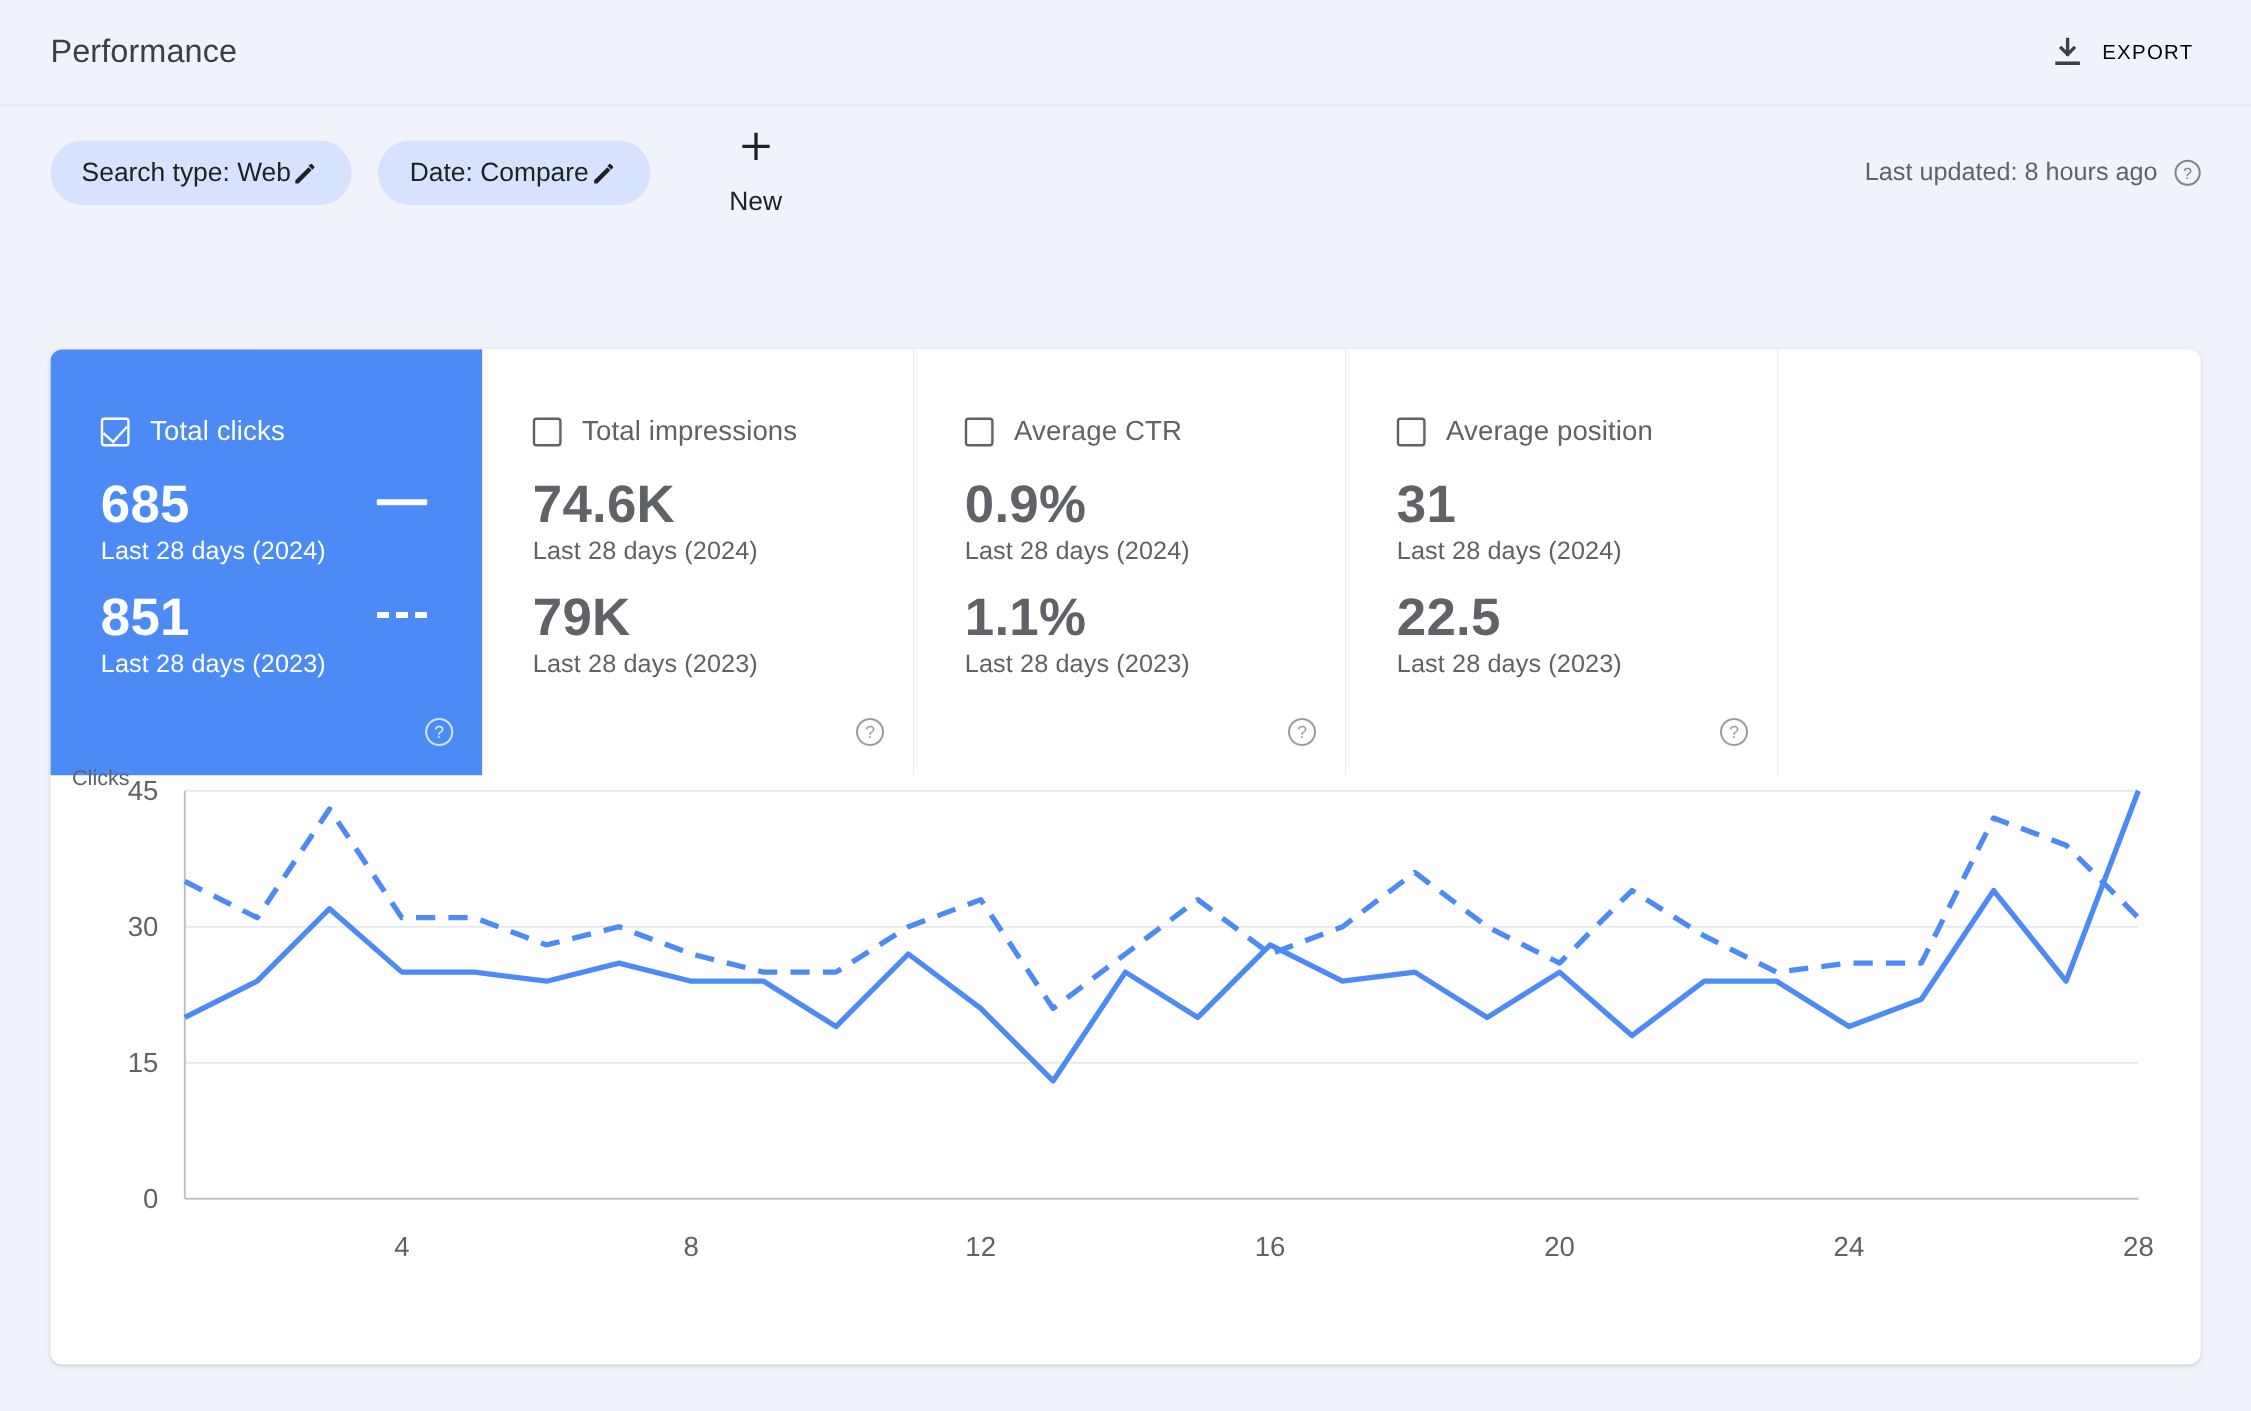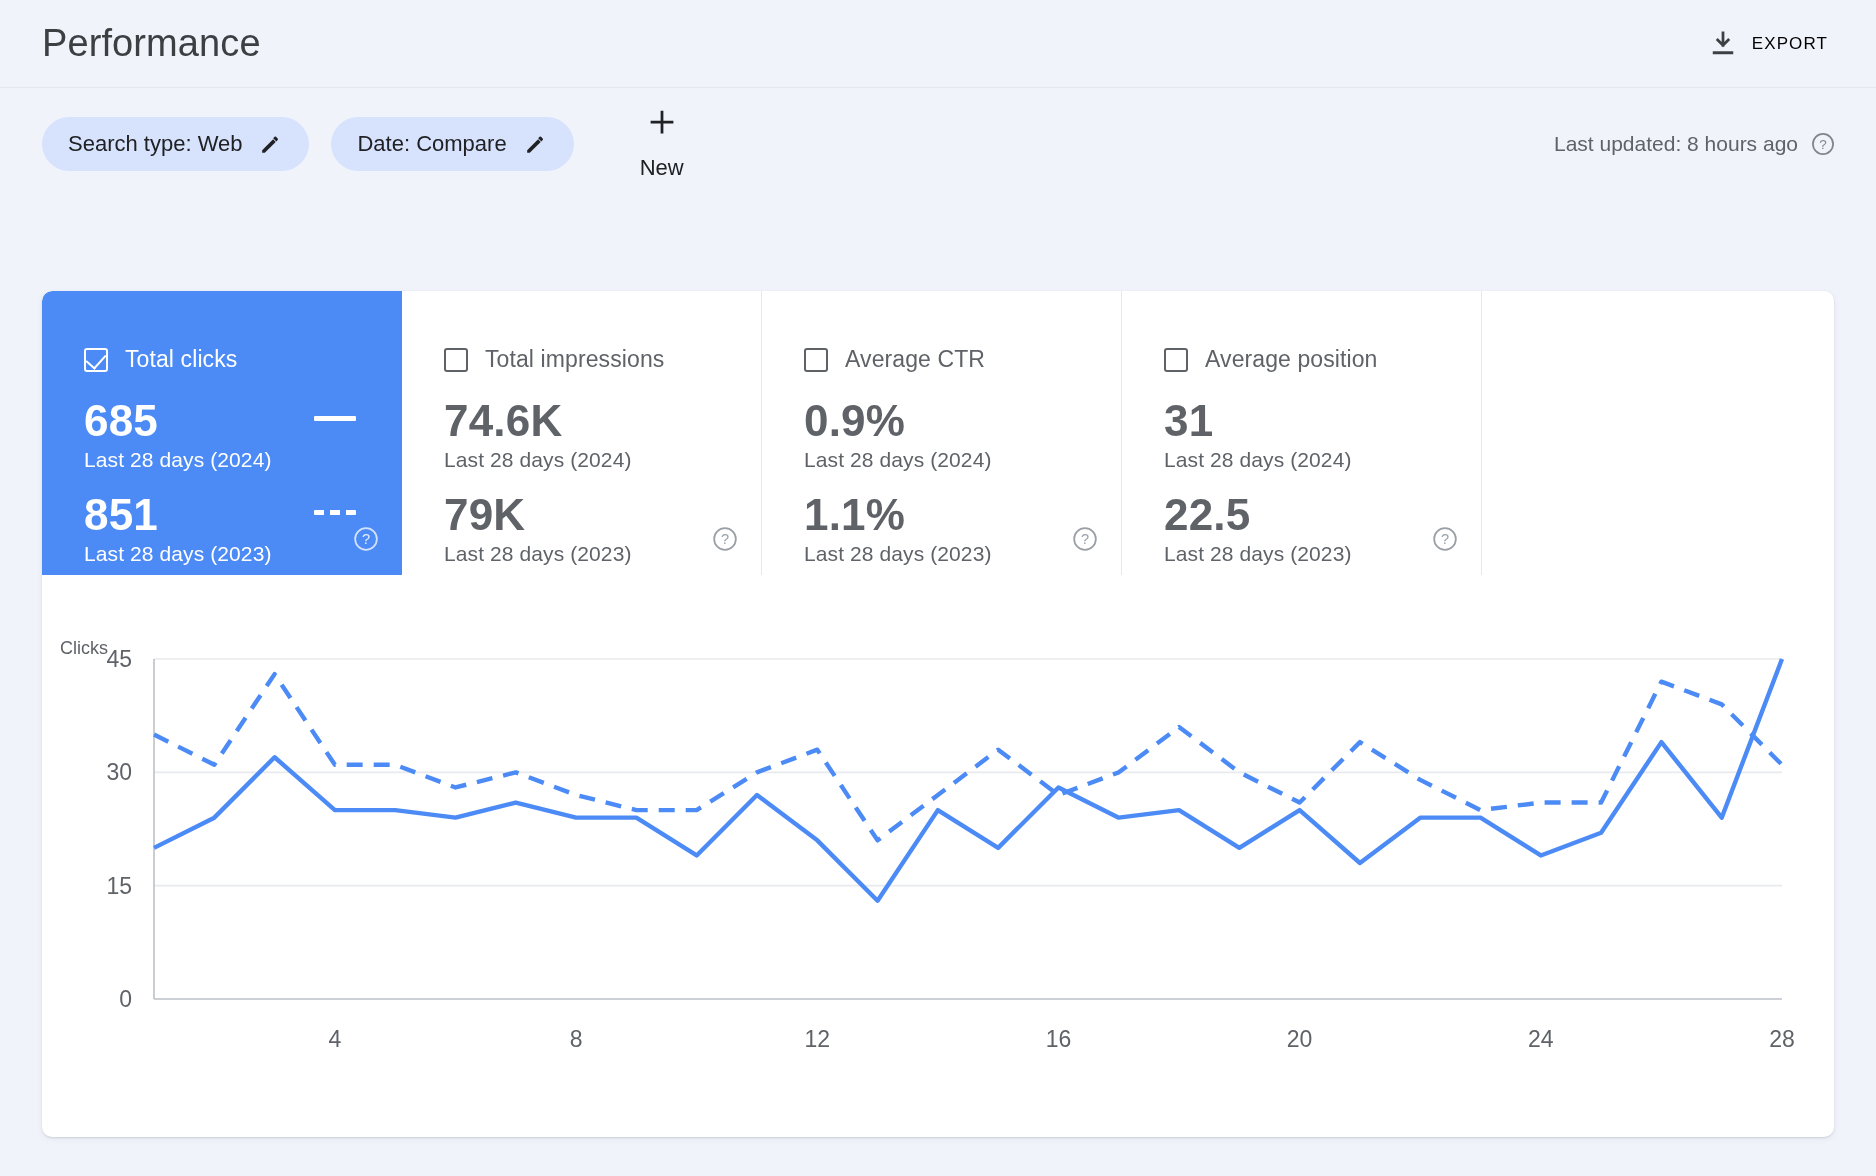--- a/index.html
+++ b/index.html
@@ -14,39 +14,39 @@
   .page { position: relative; width: 1876px; height: 1176px; background: #f1f3fb; }
 
   
   .header {
     position: absolute; left: 0; top: 0; width: 1876px; height: 88px;
     display: flex; align-items: center; justify-content: space-between;
     padding: 0 40px 0 42px;
     border-bottom: 1px solid #e4e7ed;
   }
   .page-title {
-    font-size: 38px; font-weight: 400; color: #3c4043; letter-spacing: 0.1px;
+    font-size: 27px; font-weight: 400; color: #3c4043; letter-spacing: 0.1px;
   }
   .export-btn {
     display: flex; align-items: center; gap: 14px; cursor: pointer;
     padding: 6px 8px; border-radius: 4px;
   }
   .export-label {
     font-size: 17px; font-weight: 500; color: #000000; letter-spacing: 1.1px;
   }
   .dl-icon { width: 30px; height: 30px; display: block; }
 
   
   .filterbar {
     position: absolute; left: 0; top: 88px; width: 1876px; height: 112px;
     display: flex; align-items: center; padding: 0 40px 0 42px;
   }
   .chips { display: flex; align-items: center; gap: 22px; }
   .chip {
-    display: flex; align-items: center; gap: 16px;
+    display: flex; align-items: center; 
     height: 54px; padding: 0 26px;
     background: #d7e3fc; border-radius: 27px;
     font-size: 22px; color: #202124; cursor: pointer; white-space: nowrap;
   }
   .pencil-icon { width: 25px; height: 25px; display: block; }
   .new-btn {
     display: flex; align-items: center; gap: 18px;
     margin-left: 28px; padding: 8px 16px; cursor: pointer; border-radius: 4px; flex-direction: column;
   }
   .plus-icon { width: 30px; height: 30px; display: block; }
@@ -62,21 +62,21 @@
     position: absolute; left: 42px; top: 291px;
     width: 1792px; height: 846px;
     background: #ffffff; border-radius: 10px;
     box-shadow: 0 1px 2px rgba(60,64,67,.14), 0 2px 6px rgba(60,64,67,.07);
     overflow: hidden;
   }
 
   
   .cards { display: flex; height: 323px; position: relative; }
   .card {
-    width: 360px; height: 284px; padding: 55px 0 0 42px;
+    width: 360px; height: 355px; padding: 55px 0 0 42px;
     position: relative; background: #fff; cursor: pointer;
     border-right: 1px solid #e6e8eb;
   }
   .card.active {
     background: #4c8bf5; border-right: none;
     border-top-left-radius: 10px;
   }
   .card-head { display: flex; align-items: center; gap: 17px; margin-bottom: 22px; }
   .cbox {
     width: 24px; height: 24px; border: 2px solid #5f6368;

